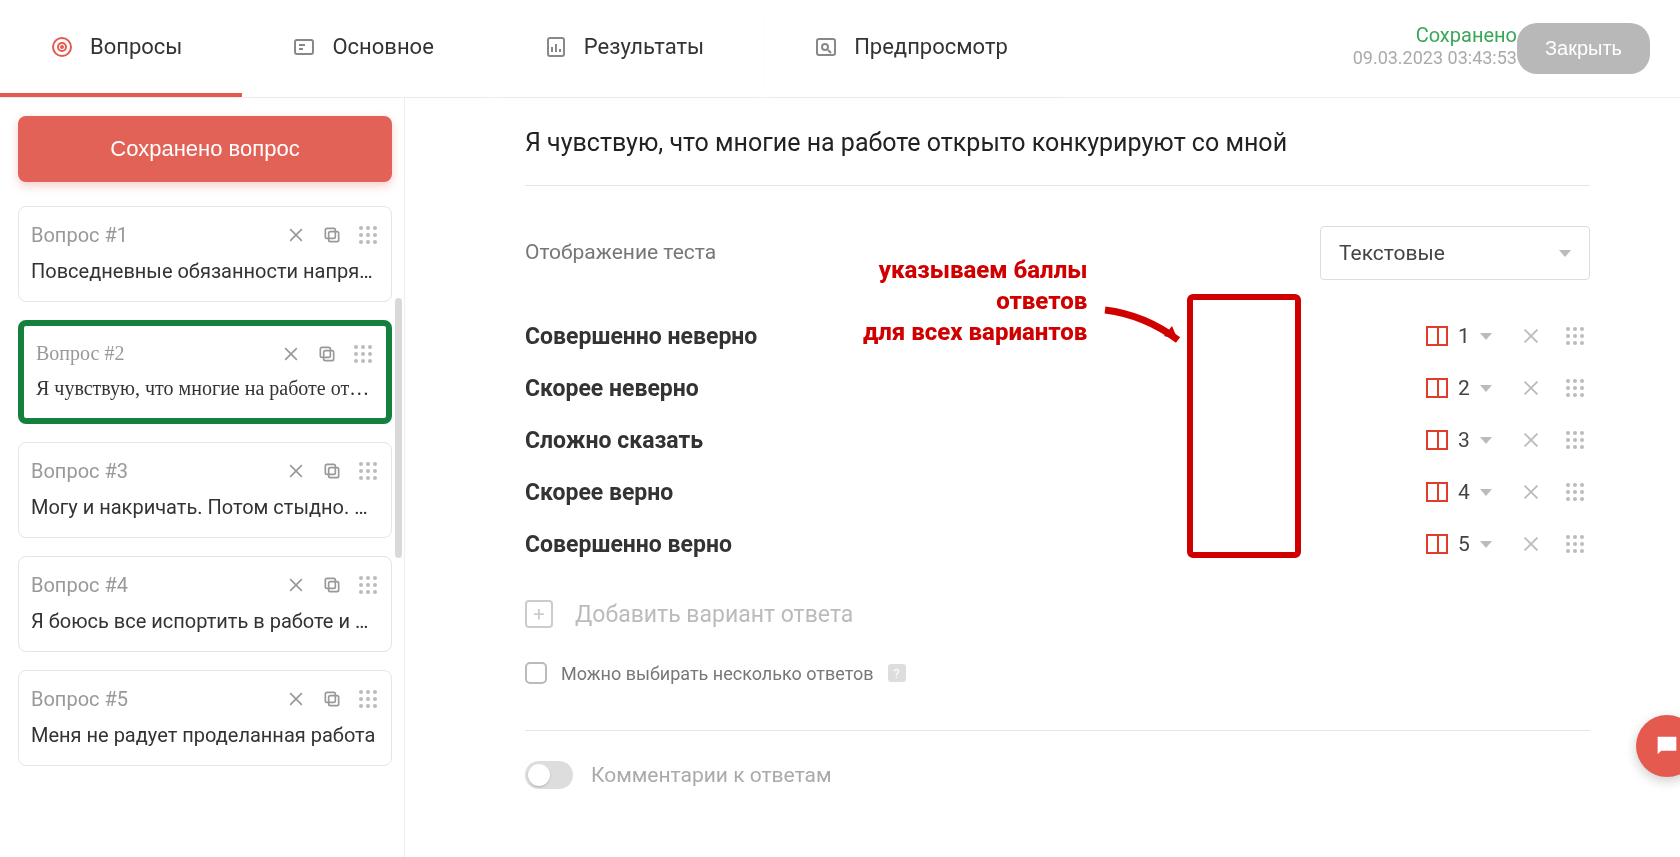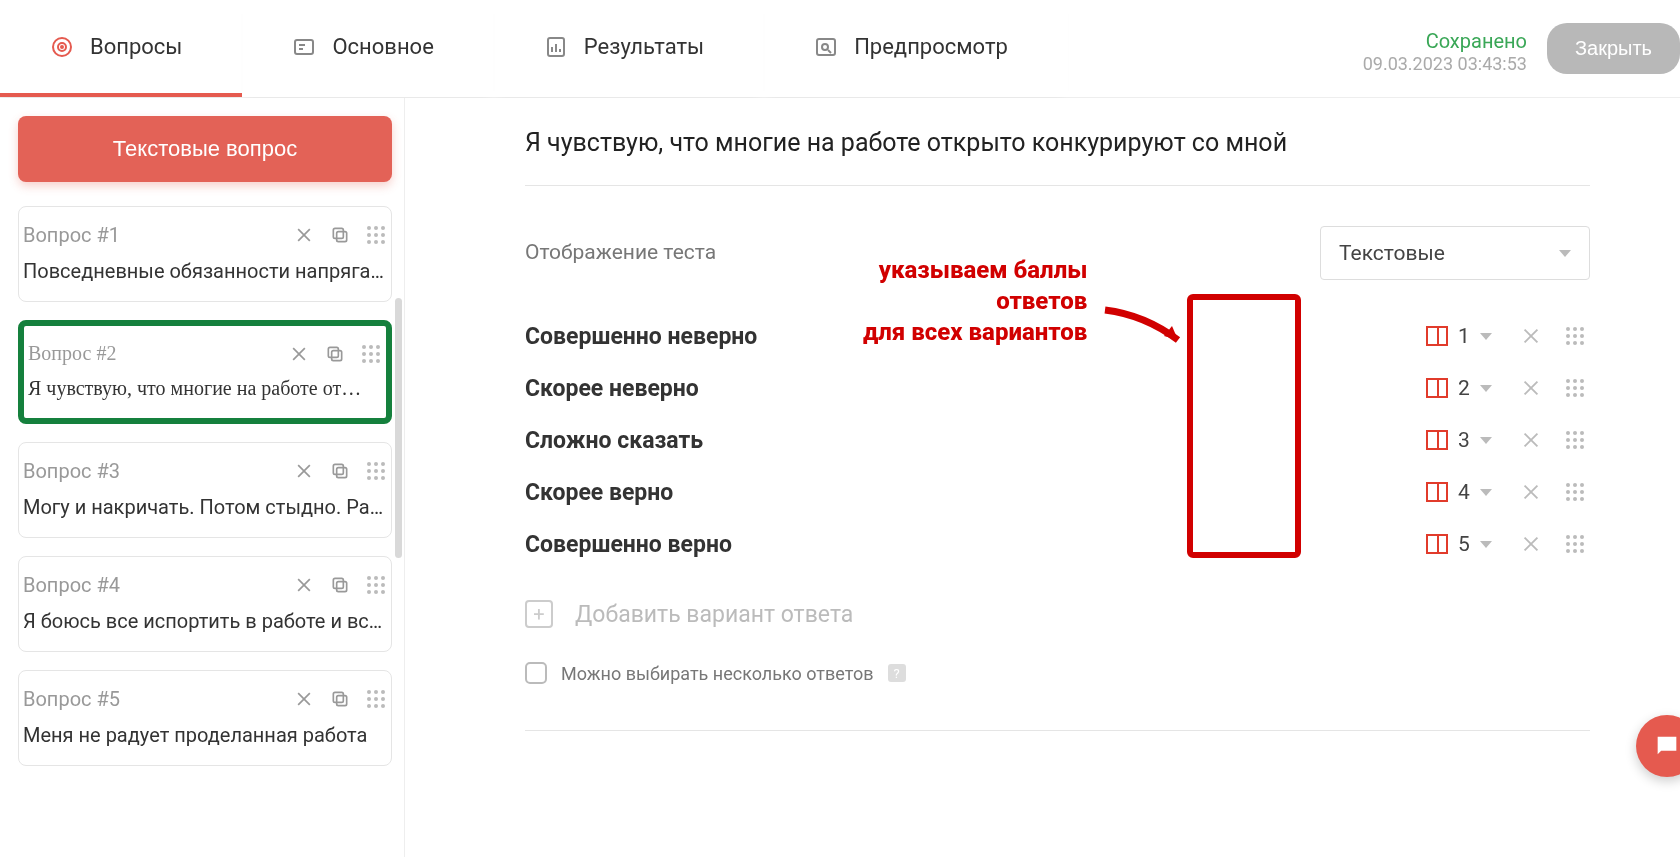--- a/index.html
+++ b/index.html
@@ -47,22 +47,22 @@
     display: inline-flex; align-items: center; justify-content: center;
   }
   .tab.active .tab-icon svg { stroke: #e55a4f; fill: none; }
   .tab .tab-icon svg { stroke: #888; fill: none; stroke-width: 2; }
   .tab-label { color: #333; }
   .tab.active .tab-label { color: #333; }
 
   .header-right {
     margin-left: auto;
     display: flex;
-    align-items: flex-end;
-    gap: 20px;
+    align-items: flex-start;
+    padding-right: 30px;
   }
   .save-status { text-align: right; }
   .save-status .saved { color: #3aa757; font-size: 20px; }
   .save-status .ts { color: #aaa; font-size: 18px; }
   .close-btn {
     background: #b8b8b8;
     color: #fff;
     border: none;
     border-radius: 20px;
     padding: 14px 28px;
@@ -94,21 +94,21 @@
     font-size: 22px;
     padding: 20px 0;
     cursor: pointer;
     box-shadow: 0 4px 10px rgba(227,98,87,0.3);
     margin-bottom: 24px;
   }
   .qcard {
     background: #fff;
     border: 1px solid #e5e5e5;
     border-radius: 8px;
-    padding: 16px 4px 18px;
+    padding: 16px 12px 18px;
     margin-bottom: 18px;
   }
   .qcard.active { border: 6px solid #15803d; font-family: Liberation Serif, serif; }
   .qcard-head {
     display: flex;
     align-items: center;
     justify-content: space-between;
     margin-bottom: 12px;
   }
   .qcard-title { color: #999; font-size: 20px; }
@@ -311,21 +311,21 @@
       <div class="saved">Сохранено</div>
       <div class="ts">09.03.2023 03:43:53</div>
     </div>
     <button class="close-btn">Закрыть</button>
   </div>
 </div>
 
 <div class="body">
 
   <div class="sidebar">
-    <button class="add-q">Текстовые вопрос</button>
+    <button class="add-q">Сохранено вопрос</button>
 
     <div class="qcard">
       <div class="qcard-head">
         <span class="qcard-title">Вопрос #1</span>
         <span class="qcard-actions">
           <span class="icon-btn">
               <svg viewBox="0 0 24 24" width="20" height="20">
                 <line x1="5" y1="5" x2="19" y2="19"></line>
                 <line x1="19" y1="5" x2="5" y2="19"></line>
               </svg>
@@ -653,20 +653,24 @@
     </div>
 
     <div class="multi-row">
       <span class="chk"></span>
       <span>Можно выбирать несколько ответов</span>
       <span class="help-q">?</span>
     </div>
 
     <div class="divider2"></div>
 
+    <div class="comments-row">
+      <span class="toggle"></span>
+      <span>Комментарии к ответам</span>
+    </div>
   </div>
 </div>
 
 <div class="annotation">
   <div>указываем баллы</div>
   <div>ответов</div>
   <div>для всех вариантов</div>
 </div>
 <div class="arrow">
   <svg viewBox="0 0 90 60">

